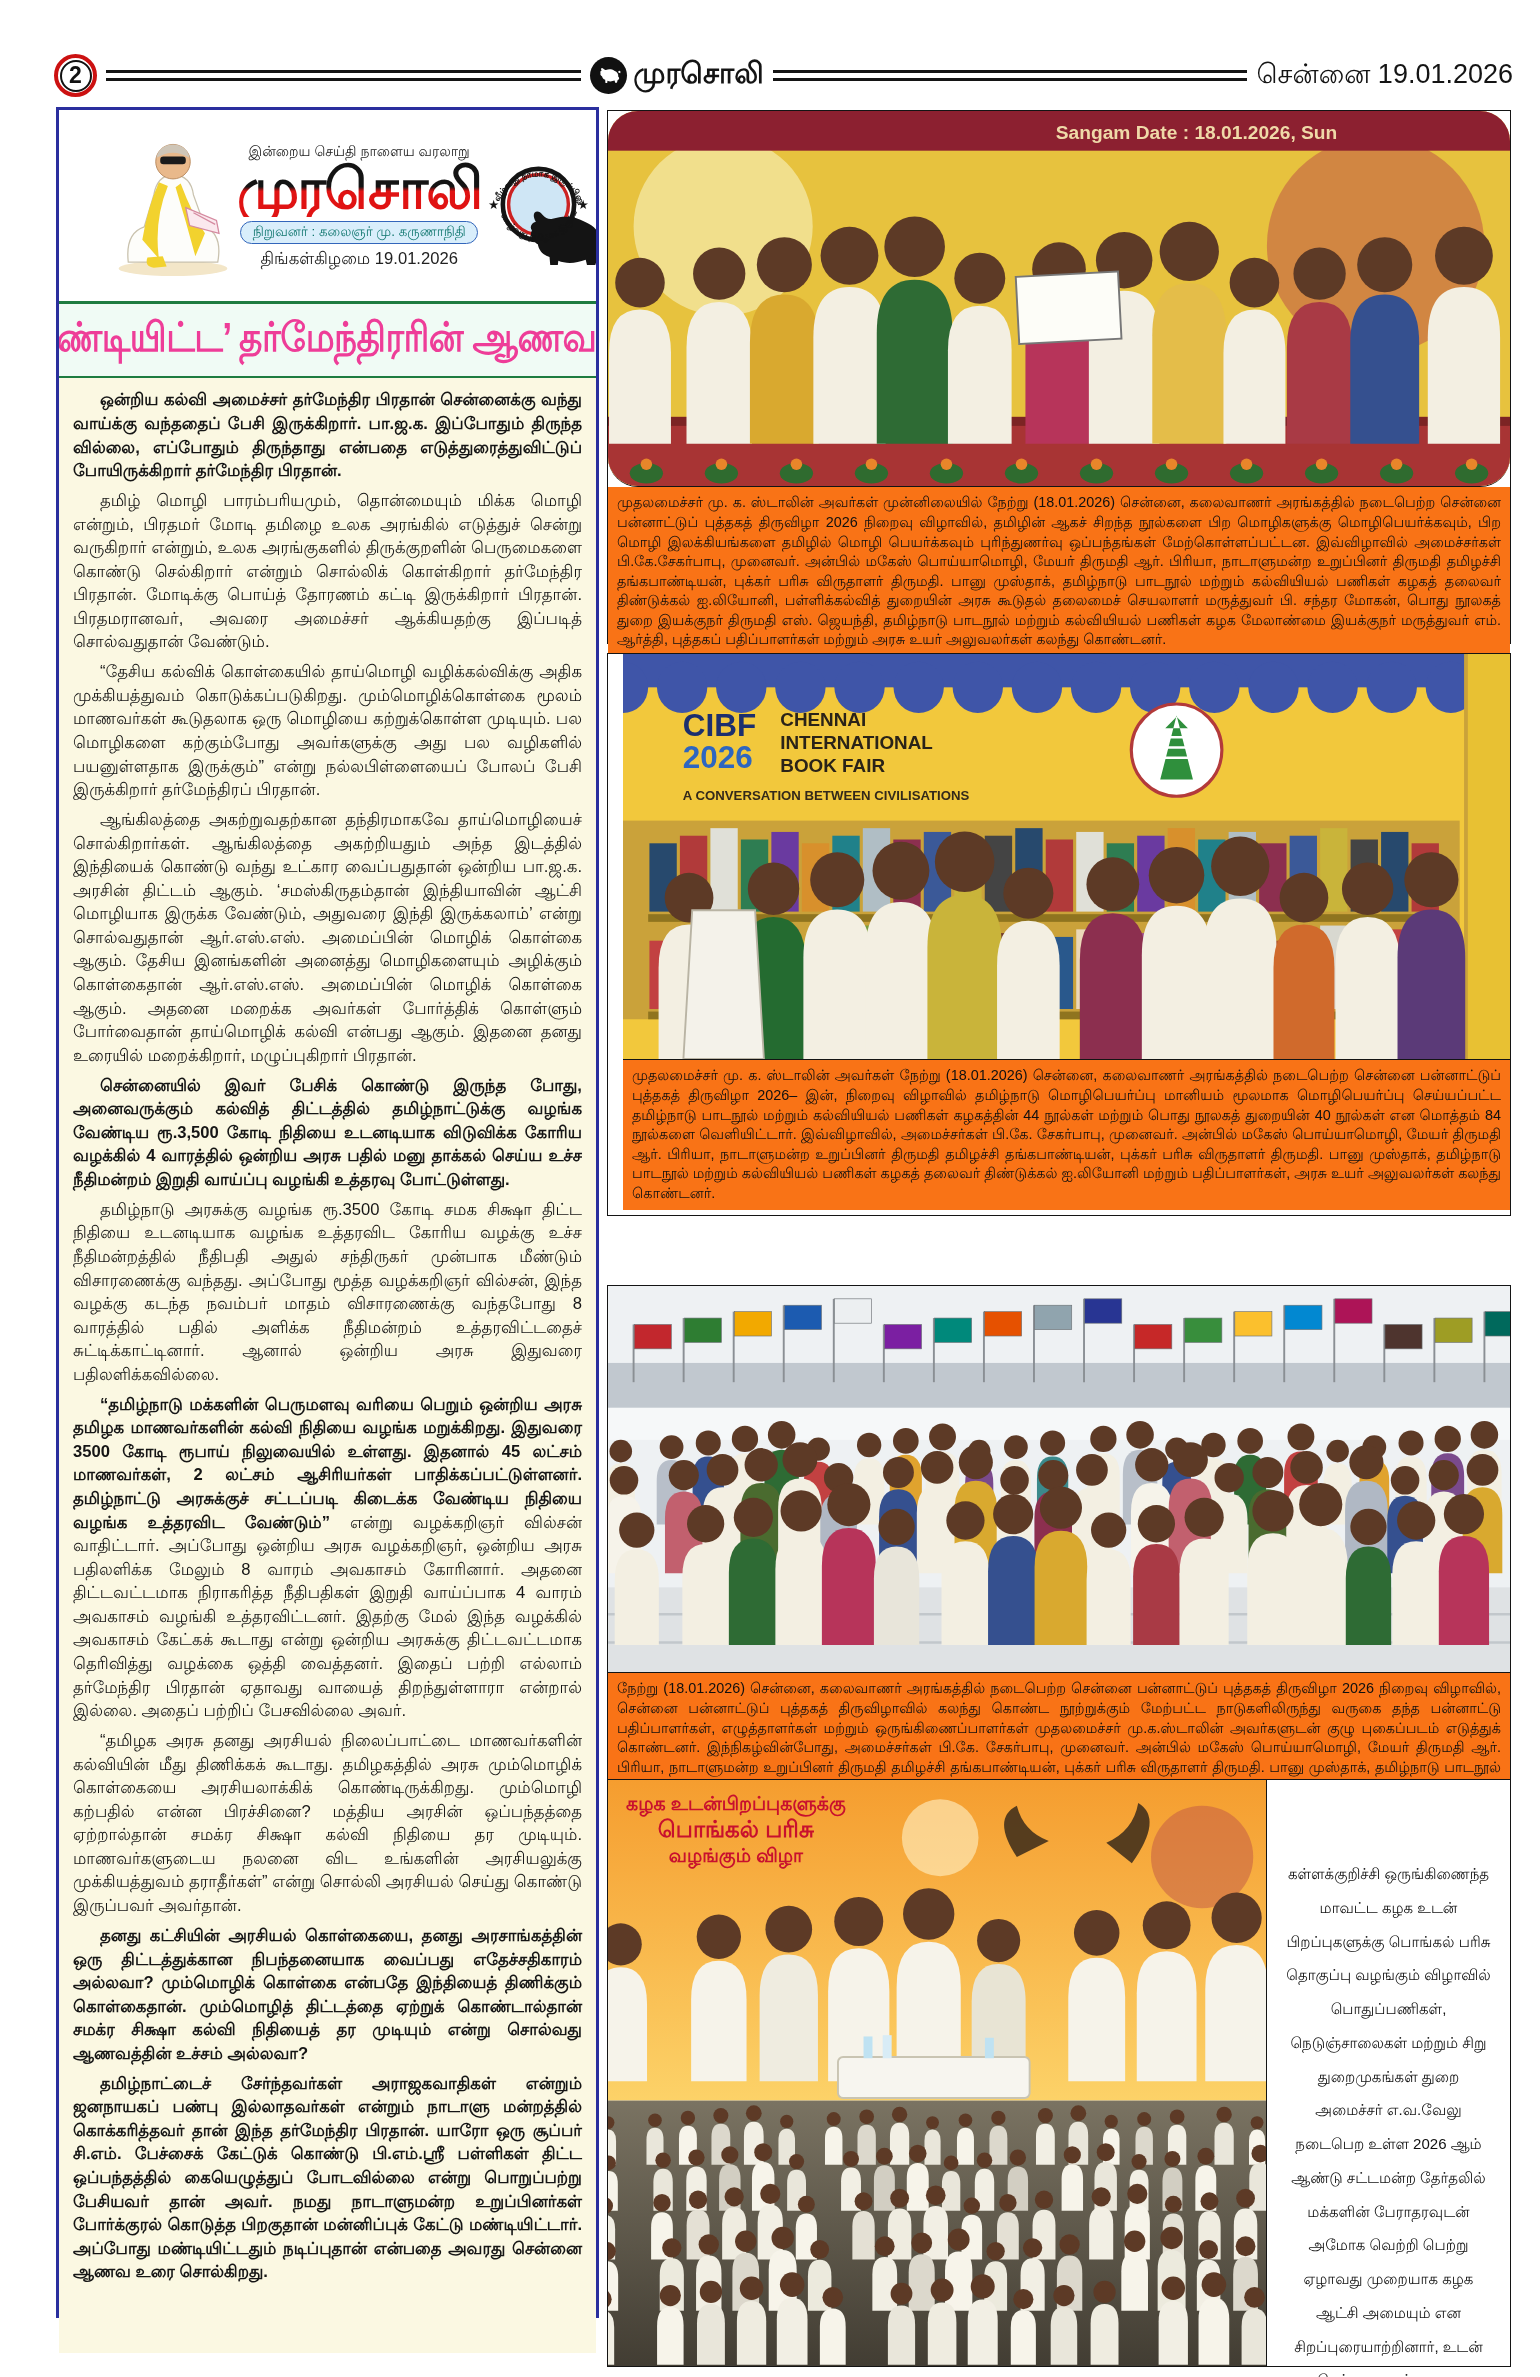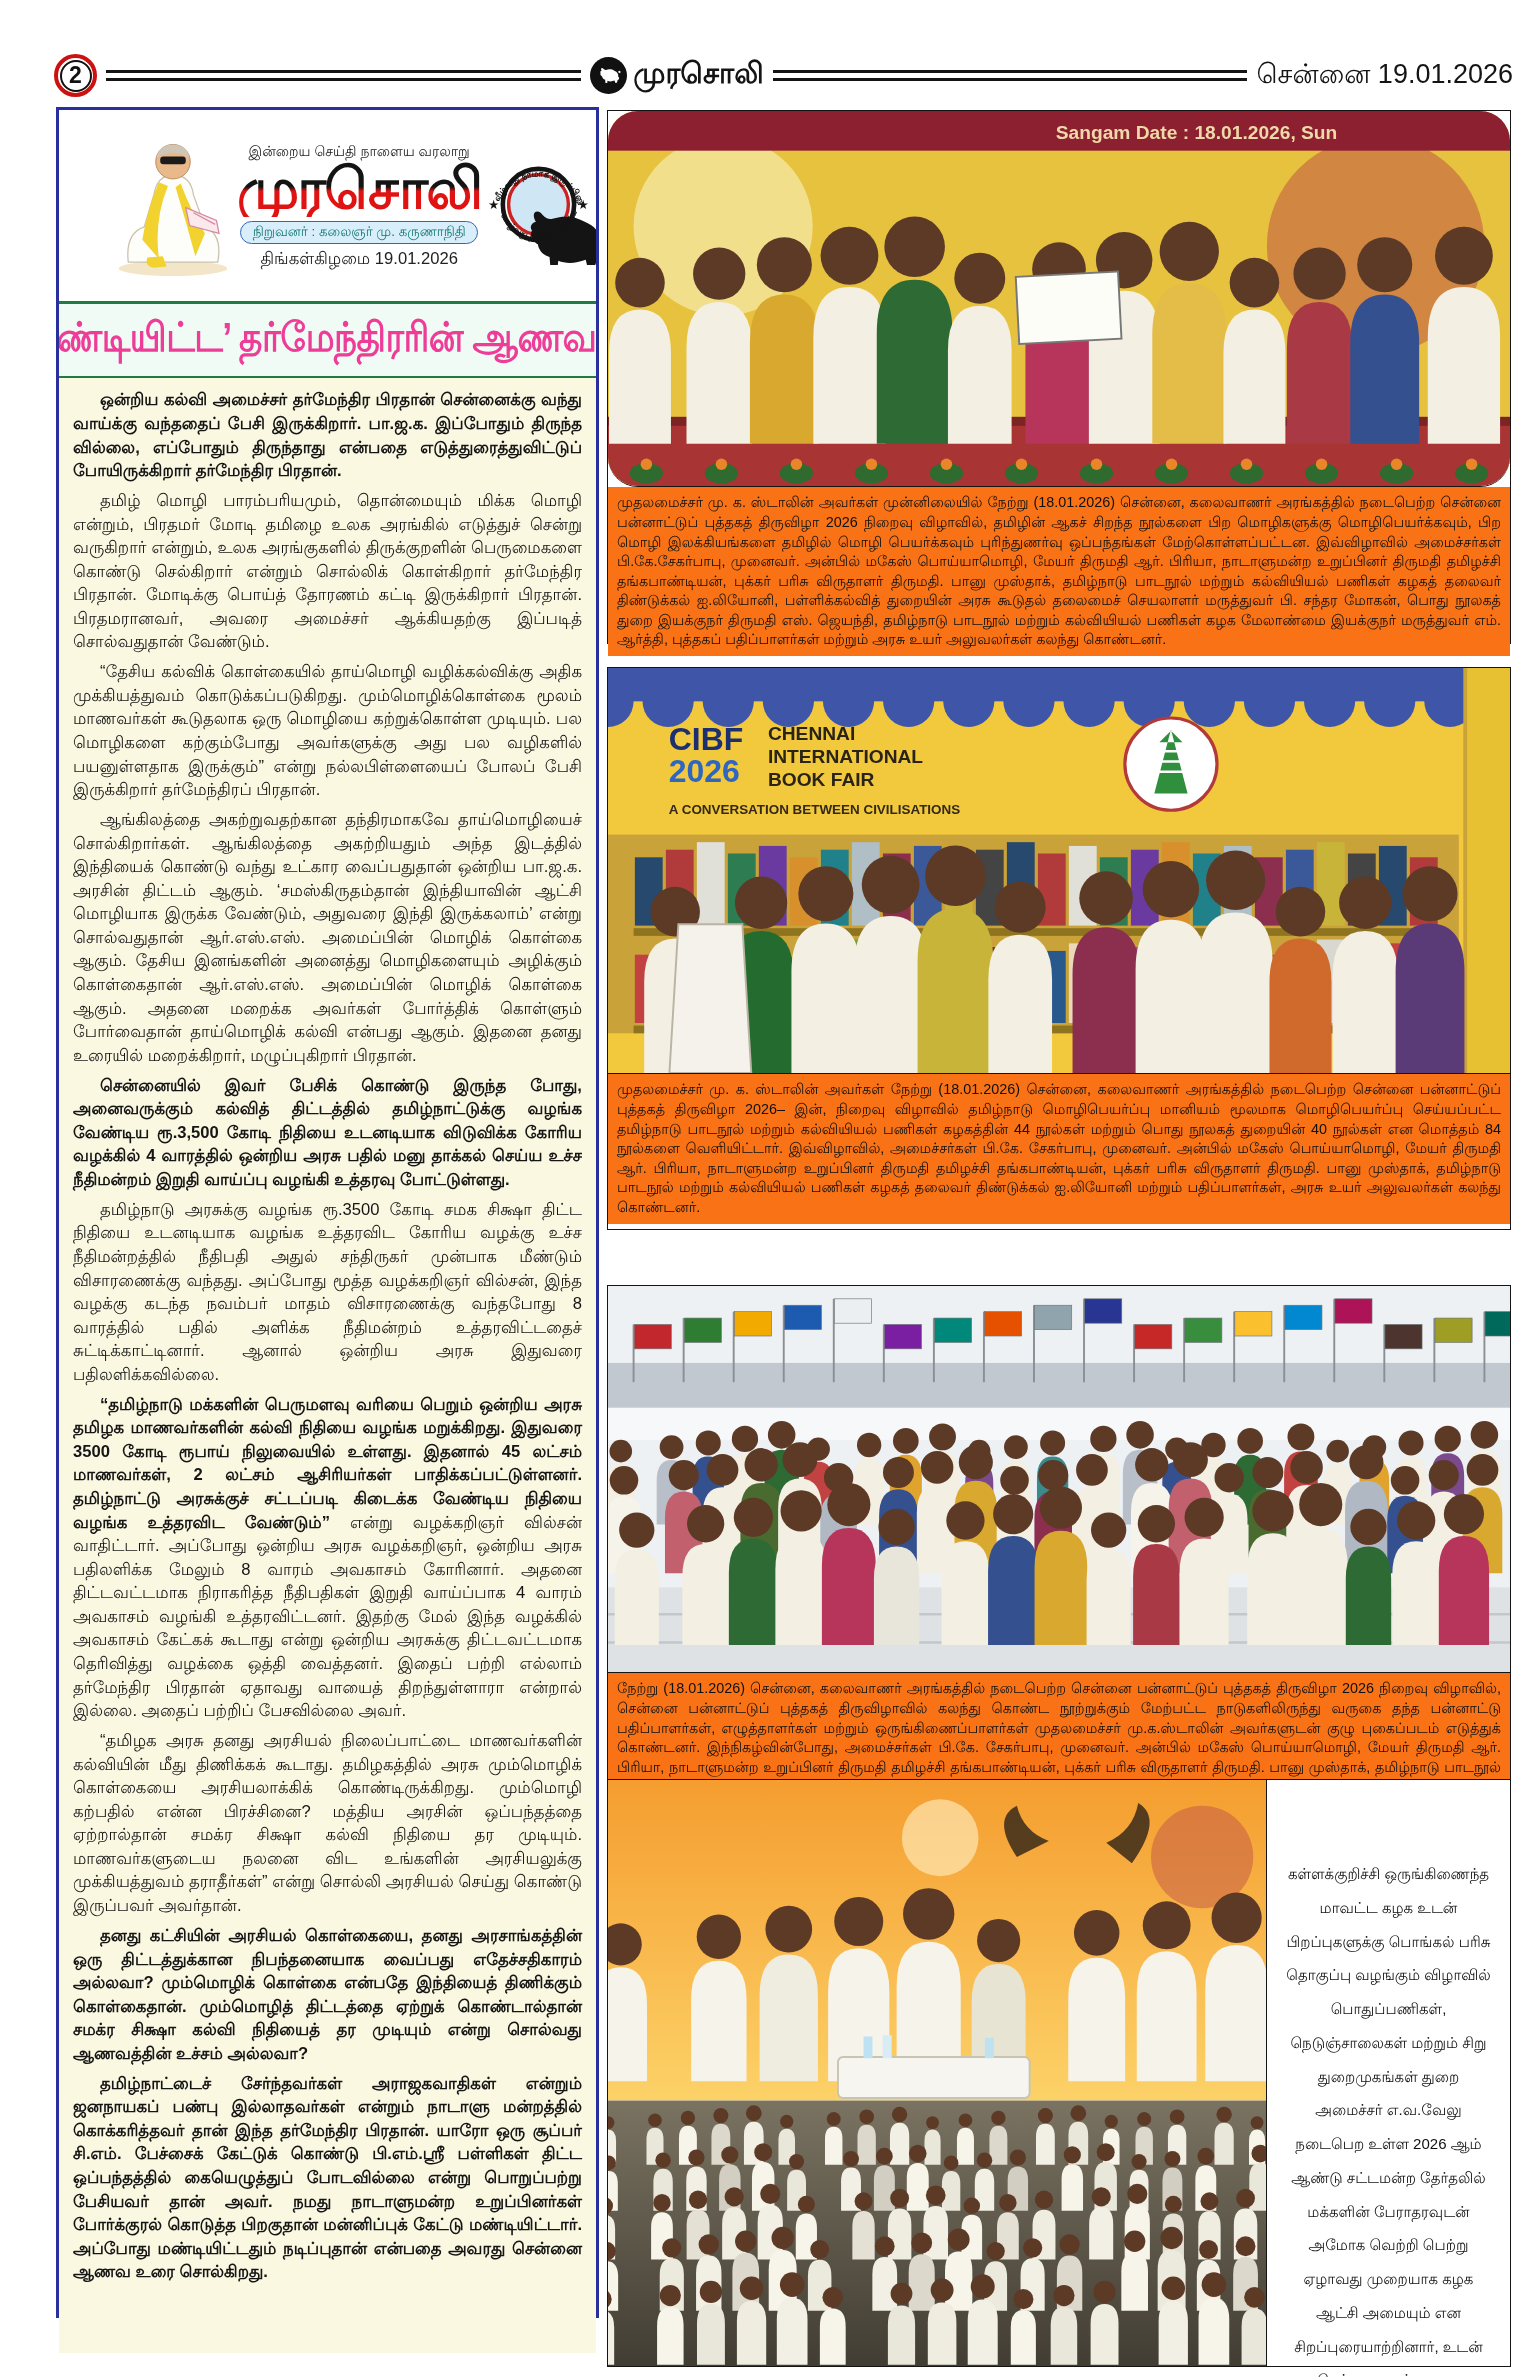--- a/index.html
+++ b/index.html
@@ -197,21 +197,21 @@
             <circle cx="1232.7272727272727" cy="552" r="9" fill="#e8862a"></circle>
             <ellipse cx="1350" cy="566" rx="26" ry="16" fill="#2f6b2f"></ellipse>
             <circle cx="1350" cy="552" r="9" fill="#e8862a"></circle>
           </g>
       </g>
     </svg>
   </div>
   <div class="caption" data-interactable="false">முதலமைச்சர் மு. க. ஸ்டாலின் அவர்கள் முன்னிலையில் நேற்று (18.01.2026) சென்னை, கலைவாணர் அரங்கத்தில் நடைபெற்ற சென்னை பன்னாட்டுப் புத்தகத் திருவிழா 2026 நிறைவு விழாவில், தமிழின் ஆகச் சிறந்த நூல்களை பிற மொழிகளுக்கு மொழிபெயர்க்கவும், பிற மொழி இலக்கியங்களை தமிழில் மொழி பெயர்க்கவும் புரிந்துணர்வு ஒப்பந்தங்கள் மேற்கொள்ளப்பட்டன. இவ்விழாவில் அமைச்சர்கள் பி.கே.சேகர்பாபு, முனைவர். அன்பில் மகேஸ் பொய்யாமொழி, மேயர் திருமதி ஆர். பிரியா, நாடாளுமன்ற உறுப்பினர் திருமதி தமிழச்சி தங்கபாண்டியன், புக்கர் பரிசு விருதாளர் திருமதி. பானு முஸ்தாக், தமிழ்நாடு பாடநூல் மற்றும் கல்வியியல் பணிகள் கழகத் தலைவர் திண்டுக்கல் ஐ.லியோனி, பள்ளிக்கல்வித் துறையின் அரசு கூடுதல் தலைமைச் செயலாளர் மருத்துவர் பி. சந்தர மோகன், பொது நூலகத் துறை இயக்குநர் திருமதி எஸ். ஜெயந்தி, தமிழ்நாடு பாடநூல் மற்றும் கல்வியியல் பணிகள் கழக மேலாண்மை இயக்குநர் மருத்துவர் எம். ஆர்த்தி, புத்தகப் பதிப்பாளர்கள் மற்றும் அரசு உயர் அலுவலர்கள் கலந்து கொண்டனர்.</div>
 </div>
 
-<div class="photo-block" style="top:667px;height:563px;" data-interactable="false">
+<div class="photo-block" style="top:653px;height:563px;padding-left:15px;" data-interactable="false">
   <div class="photo-area" style="height:405px;" data-interactable="false">
     <svg viewBox="0 0 1410 632" preserveAspectRatio="none">
       <rect x="0" y="0" width="1410" height="632" fill="#f2c83c"></rect>
       <rect x="0" y="260" width="1330" height="310" fill="#caa23a"></rect>
       <g>
           <rect x="42" y="295.4" width="43.46153846153846" height="106.6" fill="#27496d"></rect>
           <rect x="90.46153846153845" y="283.58181818181816" width="43.46153846153846" height="118.41818181818182" fill="#b13a3a"></rect>
           <rect x="138.9230769230769" y="271.76363636363635" width="43.46153846153846" height="130.23636363636362" fill="#e0e0d8"></rect>
           <rect x="187.3846153846154" y="289.4909090909091" width="43.46153846153846" height="112.5090909090909" fill="#2e7d52"></rect>
           <rect x="235.84615384615384" y="277.6727272727273" width="43.46153846153846" height="124.32727272727271" fill="#6a3aa0"></rect>
@@ -563,17 +563,22 @@
             <use href="#person" transform="translate(493.14130434782606,774.65) scale(2.985869565217391)" style="color: rgb(239, 236, 224);"></use>
             <use href="#person" transform="translate(555.2562111801242,767.95) scale(3.1315217391304344)" style="color: rgb(242, 239, 228);"></use>
             <use href="#person" transform="translate(623.9254658385094,791.4) scale(2.621739130434783)" style="color: rgb(247, 244, 234);"></use>
             <use href="#person" transform="translate(686.0403726708075,784.7) scale(2.767391304347826)" style="color: rgb(233, 230, 218);"></use>
             <use href="#person" transform="translate(748.1552795031055,778) scale(2.9130434782608696)" style="color: rgb(239, 236, 224);"></use>
             <use href="#person" transform="translate(854.2701863354037,771.3) scale(3.0586956521739133)" style="color: rgb(242, 239, 228);"></use>
             <use href="#person" transform="translate(916.3850931677018,764.6) scale(3.2043478260869565)" style="color: rgb(247, 244, 234);"></use>
             <use href="#person" transform="translate(985.054347826087,788.05) scale(2.6945652173913044)" style="color: rgb(233, 230, 218);"></use>
           </g>
       </svg>
+      <div class="banner-text" data-interactable="false">
+          <div class="banner-line" data-interactable="false">கழக உடன்பிறப்புகளுக்கு</div>
+          <div class="banner-line" data-interactable="false">பொங்கல் பரிசு</div>
+          <div class="banner-line" data-interactable="false">வழங்கும் விழா</div>
+        </div>
     </div>
     <div class="block4-side" data-interactable="false">கள்ளக்குறிச்சி ஒருங்கிணைந்த மாவட்ட கழக உடன் பிறப்புகளுக்கு பொங்கல் பரிசு தொகுப்பு வழங்கும் விழாவில் பொதுப்பணிகள், நெடுஞ்சாலைகள் மற்றும் சிறு துறைமுகங்கள் துறை அமைச்சர் எ.வ.வேலு நடைபெற உள்ள 2026 ஆம் ஆண்டு சட்டமன்ற தேர்தலில் மக்களின் பேராதரவுடன் அமோக வெற்றி பெற்று ஏழாவது முறையாக கழக ஆட்சி அமையும் என சிறப்புரையாற்றினார், உடன் தெற்கு மாவட்ட கழக செயலாளர் வசந்தம் க.கார்த்திகேயன் எம்.எல்.ஏ., வடக்கு மாவட்டக் கழகச் செயலாளர் தா.உதயசூரியன் எம்.எல்.ஏ., வடக்கு மாவட்டக் கழக அவைத் தலைவர் ஆ.ஜெ.மணிக்கண்ணன் எம்.எல்.ஏ., தே.மலையரசன் எம்.பி உள்ளிட்ட பலர் உள்ளனர்.</div>
   </div>
 </div>
 
 
 </body></html>

